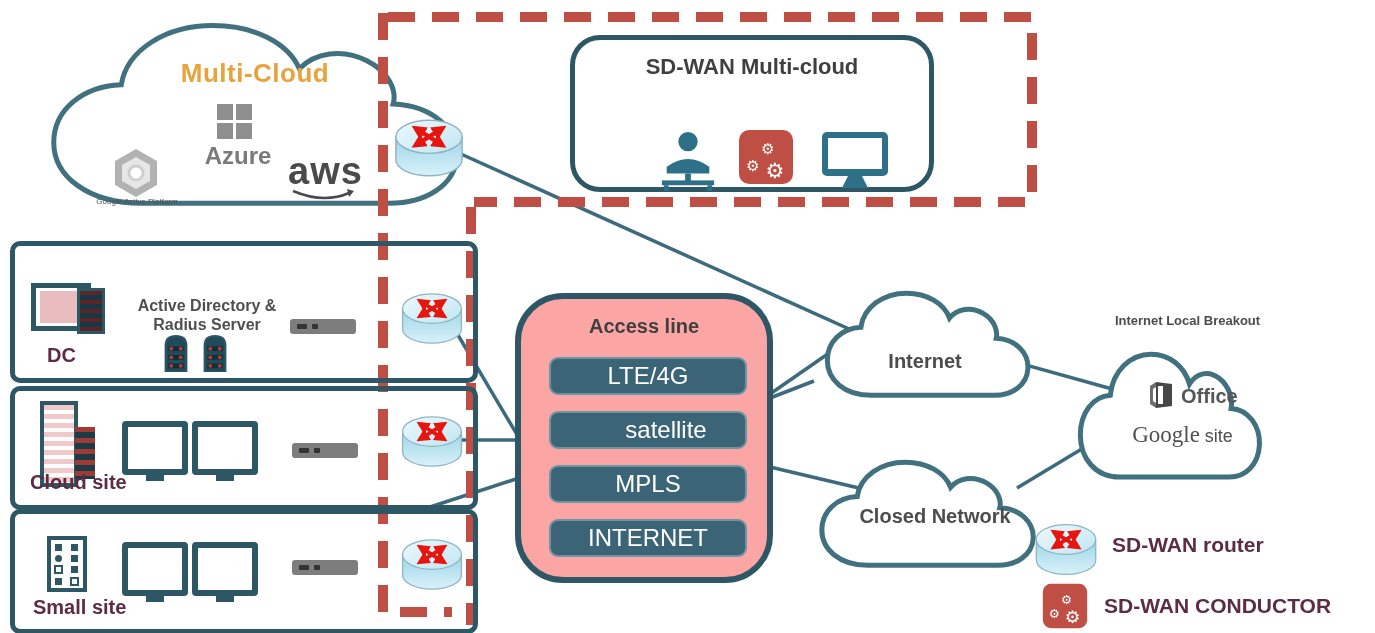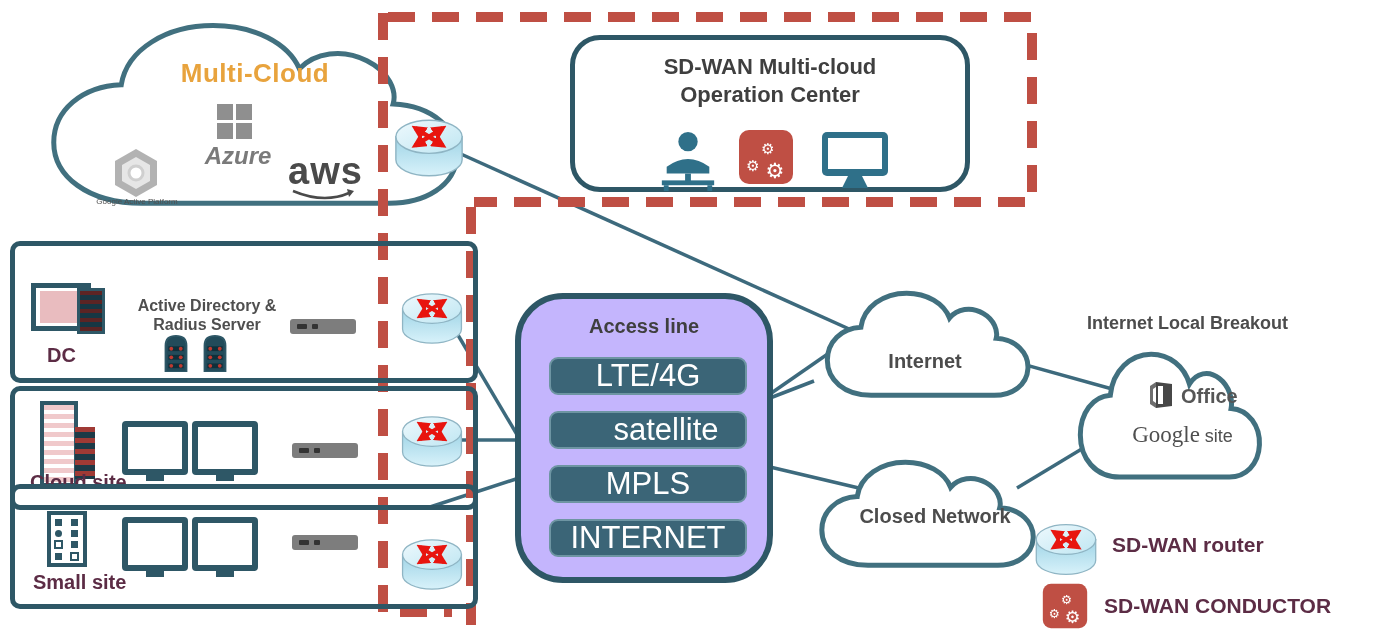--- a/index.html
+++ b/index.html
@@ -3,30 +3,30 @@
 <meta charset="utf-8">
 <style>
   html,body{margin:0;padding:0;background:#fff;}
   .stage{position:relative;width:1375px;height:633px;background:#fff;
          font-family:"Liberation Sans",sans-serif;overflow:hidden;}
   .stage svg.layer{position:absolute;left:0;top:0;}
   .abs{position:absolute;}
   .ctr{text-align:center;}
   
   .site-box{position:absolute;border:5px solid #2e5766;border-radius:10px;background:transparent;}
-  .oc-box{position:absolute;left:570px;top:35px;width:400px;height:157px;
+  .oc-box{position:absolute;left:570px;top:35px;width:364px;height:157px;
           border:5px solid #2e5766;border-radius:30px;background:#fff;box-sizing:border-box;}
   .access-box{position:absolute;left:515px;top:293px;width:258px;height:290px;
-          border:6px solid #2e5766;border-radius:48px;background:#c4b5fd;box-sizing:border-box;}
+          border:6px solid #2e5766;border-radius:48px;background:#fca5a5;box-sizing:border-box;}
   
   .mc-title{width:210px;font-size:26px;font-weight:bold;color:#e8a33d;letter-spacing:.5px;}
   .oc-title{left:0;width:100%;font-size:22px;color:#3f3f3f;font-weight:bold;}
   .access-title{left:0;width:100%;font-size:20px;color:#3f3f3f;font-weight:bold;}
   .access-btn{position:absolute;left:28px;width:198px;height:38px;background:#3b6577;
-              border:2px solid #6e95a3;border-radius:9px;color:#fff;font-size:31px;
+              border:2px solid #6e95a3;border-radius:9px;color:#fff;font-size:24px;
               display:flex;align-items:center;justify-content:center;box-sizing:border-box;}
   .cloud-label{font-size:20px;font-weight:bold;color:#4c4c4c;}
   .site-label{font-size:20px;font-weight:bold;color:#5c2c45;}
   .legend-label{font-size:21px;font-weight:bold;color:#5c2c45;}
   .desc{font-size:16px;font-weight:bold;color:#4f4f4f;line-height:19px;}
   .azure-label{font-size:24px;font-weight:bold;color:#7a7a7a;}
   .aws-label{font-size:38px;font-weight:bold;color:#4a4a4a;letter-spacing:1px;line-height:26px;}
   .gcp-label{font-size:8px;color:#4f4f4f;}
   .office-label{font-size:20px;font-weight:600;color:#565656;}
   .gapps{font-size:18px;color:#4f4f4f;}
@@ -161,34 +161,33 @@
     </g>
   </svg>
 
   <div class="abs ctr mc-title" style="left:150px;top:58px;">Multi-Cloud</div>
   <div class="abs win-logo" style="left:217px;top:104px;">
     <span></span>
       <span></span>
       <span></span>
       <span></span>
   </div>
-  <div class="abs ctr azure-label" style="left:194px;top:142px;width:88px;font-style:italic;">Azure</div>
+  <div class="abs ctr azure-label" style="left:194px;top:142px;width:88px;">Azure</div>
   <svg class="abs" style="left:112px;top:147px;" width="48" height="52">
       <use href="#gcpLogo"></use>
     </svg>
   <div class="abs ctr gcp-label" style="left:77px;top:197px;width:120px;">Google Active Platform</div>
   <div class="abs ctr aws-label" style="left:288px;top:158px;width:72px;">aws</div>
   <svg class="abs" style="left:291px;top:188px;" width="66" height="14">
     <path d="M2 3 Q33 16 58 5" stroke="#4a4a4a" stroke-width="2.5" fill="none"></path>
     <path d="M56 1 L63 3 L58 9 Z" fill="#4a4a4a"></path>
   </svg>
 
   <div class="oc-box">
     <div class="abs ctr oc-title" style="top:14px;">SD-WAN Multi-cloud</div>
-    <div class="abs ctr oc-title" style="top:42px;">Operation Center</div>
     <svg class="abs" style="left:78px;top:90px;" width="70" height="62">
         <use href="#personIcon"></use>
       </svg>
     <svg class="abs" style="left:163px;top:88px;" width="56" height="58">
         <use href="#conductor"></use>
       </svg>
     <svg class="abs" style="left:245px;top:90px;" width="70" height="60">
         <use href="#monitorIcon"></use>
       </svg>
   </div>
@@ -220,21 +219,21 @@
     </div>
     <div class="abs site-monitor" style="left:107px;top:30px;"></div>
     <div class="abs site-monitor" style="left:177px;top:30px;"></div>
     <div class="abs switch-bar" style="left:277px;top:52px;">
       <i style="left:7px;width:10px;"></i>
         <i style="left:22px;width:6px;"></i>
     </div>
     <div class="abs site-label" style="left:15px;top:80px;">Cloud site</div>
   </div>
 
-  <div class="site-box" style="left:10px;top:484px;width:458px;height:115px;">
+  <div class="site-box" style="left:10px;top:509px;width:458px;height:115px;">
     <svg class="abs" style="left:32px;top:22px;" width="40" height="56">
       <rect x="2" y="2" width="36" height="52" fill="#ffffff" stroke="#2e5766" stroke-width="4"></rect>
       <g fill="#2e5766">
         <rect x="8" y="8" width="7" height="7"></rect>
           <rect x="24" y="8" width="7" height="7"></rect>
         <circle cx="11.5" cy="22.5" r="3.5"></circle>
           <rect x="24" y="19" width="7" height="7"></rect>
         <rect x="8" y="30" width="7" height="7" fill="none" stroke="#2e5766" stroke-width="2"></rect>
           <rect x="24" y="30" width="7" height="7"></rect>
         <rect x="8" y="42" width="7" height="7"></rect>
@@ -253,21 +252,21 @@
   <div class="access-box">
     <div class="abs ctr access-title" style="top:16px;">Access line</div>
     <div class="access-btn" style="top:58px;">LTE/4G</div>
     <div class="access-btn" style="top:112px;padding-left:36px;">satellite</div>
     <div class="access-btn" style="top:166px;">MPLS</div>
     <div class="access-btn" style="top:220px;">INTERNET</div>
   </div>
 
   <div class="abs ctr cloud-label" style="left:845px;top:350px;width:160px;">Internet</div>
   <div class="abs ctr cloud-label" style="left:825px;top:505px;width:220px;">Closed Network</div>
-  <div class="abs ctr cloud-label" style="left:1080px;top:313px;width:215px;font-size:18px;">Internet Local Breakout</div>
+  <div class="abs ctr cloud-label" style="left:1080px;top:313px;width:215px;font-size:13px;">Internet Local Breakout</div>
   <svg class="abs" style="left:1148px;top:380px;" width="26" height="30">
       <use href="#officeLogo"></use>
     </svg>
   <div class="abs office-label" style="left:1181px;top:385px;text-align:right;">Office</div>
   <div class="abs ctr gapps" style="left:1110px;top:422px;width:145px;">
     <span class="gword">Google</span>
     <span>site</span>
   </div>
 
   <div class="abs legend-label" style="left:1112px;top:533px;">SD-WAN router</div>

